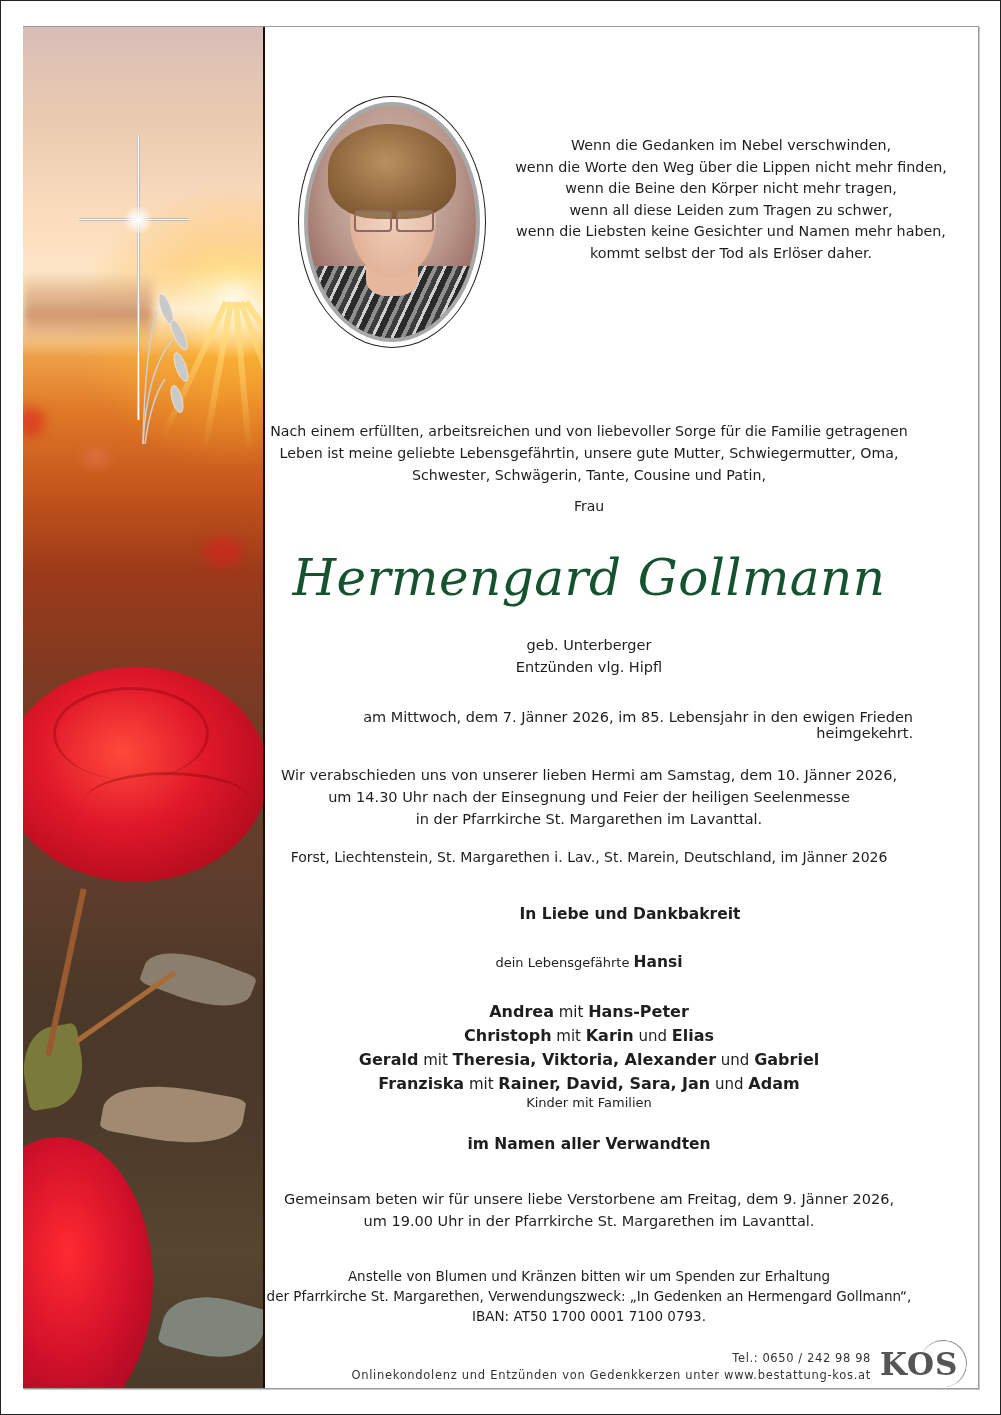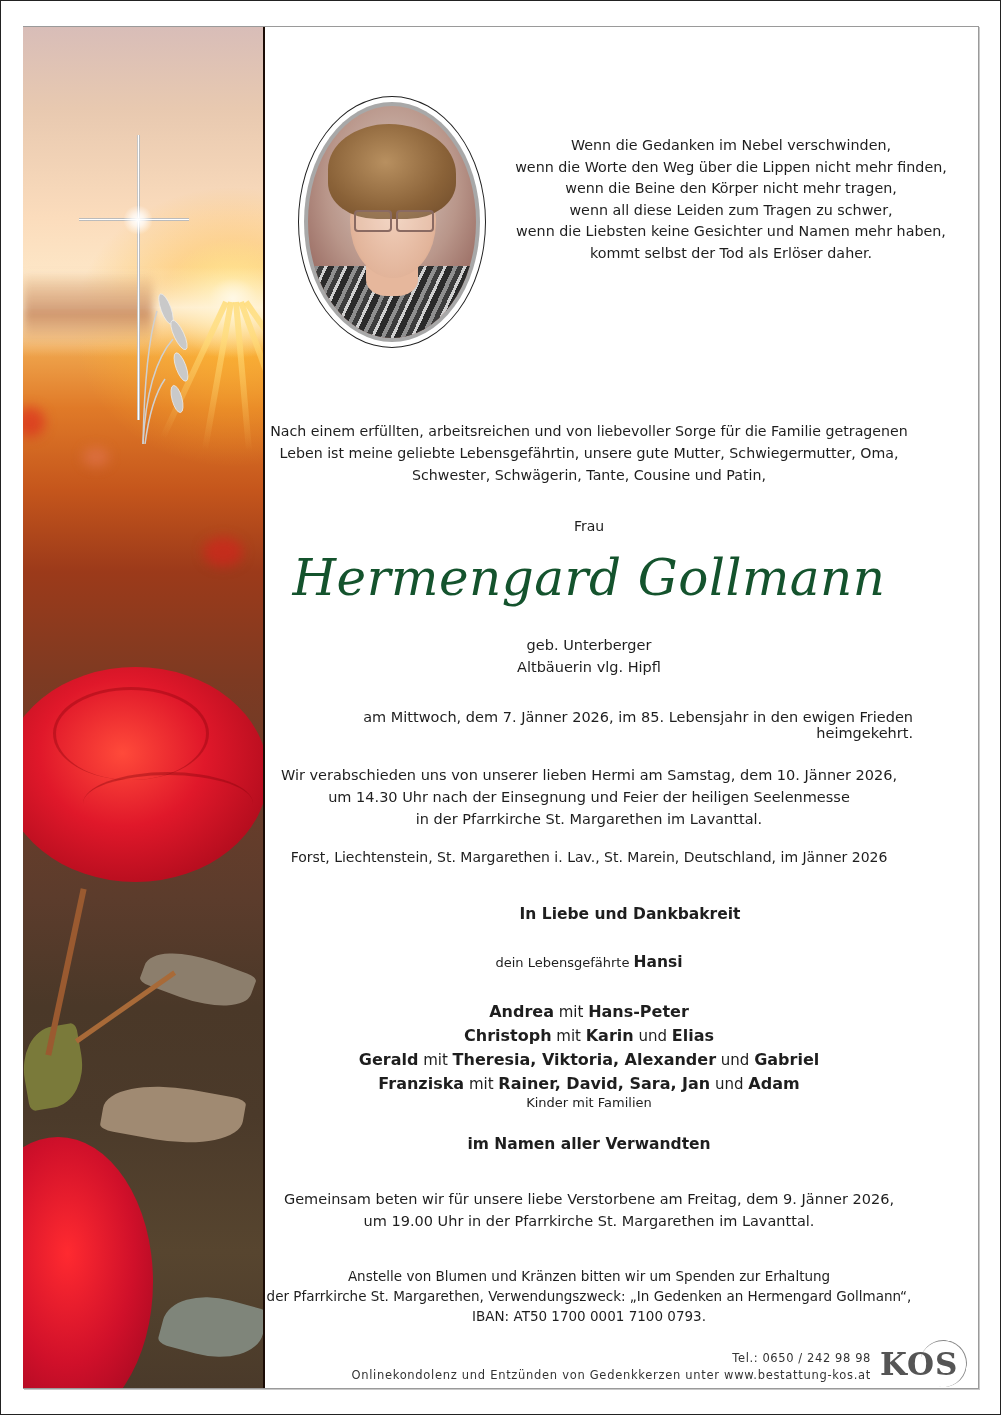--- a/index.html
+++ b/index.html
@@ -27,21 +27,21 @@
     background: radial-gradient(ellipse 120px 160px at 50% 35%, #d9cac2 0%, #b9968a 55%, #8c5a52 100%); }
   .hair { position:absolute; left:20px; top:18px; width:128px; height:95px; border-radius:50% 55% 40% 40%; background:radial-gradient(ellipse at 45% 40%, #b89060 0%, #8a6238 60%, #6d4a2a 100%); }
   .face { position:absolute; left:42px; top:60px; width:86px; height:112px; border-radius:48% 48% 50% 50%; background:radial-gradient(ellipse at 50% 40%, #f2d0bc 0%, #e2b49a 70%, #c99478 100%); }
   .glasses-l, .glasses-r { position:absolute; top:104px; width:34px; height:18px; border:2px solid #8a6a62; border-radius:4px; background:rgba(255,255,255,0.15); }
   .glasses-l { left:46px; } .glasses-r { left:88px; }
   .shirt { position:absolute; left:0; top:160px; width:168px; height:80px; background:repeating-linear-gradient(115deg, #2a2a2a 0 6px, #8f8f8f 6px 10px, #3c3c3c 10px 15px, #cfcfcf 15px 18px); }
   .neck { position:absolute; left:58px; top:150px; width:52px; height:40px; background:#e6b79c; border-radius:0 0 40% 40%; }
   .text { position:absolute; left:265px; width:648px; text-align:center; font-family:"DejaVu Sans", sans-serif; color:#1e1e1e; }
   .poem { top:135px; left:484px; width:494px; font-size:14.3px; line-height:21.5px; }
   .intro { top:420px; font-size:14.2px; line-height:22px; }
-  .frau { top:518px; font-size:14px; }
+  .frau { top:498px; font-size:14px; }
   .name { top:548px; font-family:"DejaVu Serif", serif; font-style:italic; font-size:50px; letter-spacing:0.5px; line-height:60px; color:#14532d; }
   .geb { top:634px; font-size:14.5px; line-height:22px; }
   .death { top:709px; font-size:14.5px;text-align:right; }
   .farewell { top:764px; font-size:14.5px; line-height:22px;text-align:center; }
   .places { top:849px; font-size:14px; }
   .love { top:905px; font-size:15.5px; font-weight:bold;padding-left:41px; }
   .partner { top:953px; font-size:13px; }
   .partner b { font-size:15.5px; }
   .children { top:1000px; font-size:16px; line-height:24px; }
   .children b { font-weight:bold; }
@@ -125,21 +125,21 @@
   <div>Nach einem erfüllten, arbeitsreichen und von liebevoller Sorge für die Familie getragenen</div>
   <div>Leben ist meine geliebte Lebensgefährtin, unsere gute Mutter, Schwiegermutter, Oma,</div>
   <div>Schwester, Schwägerin, Tante, Cousine und Patin,</div>
 </div>
 
 <div class="text frau">Frau</div>
 <div class="text name">Hermengard Gollmann</div>
 
 <div class="text geb">
   <div>geb. Unterberger</div>
-  <div>Altbäuerin vlg. Hipfl</div>
+  <div>Entzünden vlg. Hipfl</div>
 </div>
 
 <div class="text death">am Mittwoch, dem 7. Jänner 2026, im 85. Lebensjahr in den ewigen Frieden heimgekehrt.</div>
 
 <div class="text farewell">
   <div>Wir verabschieden uns von unserer lieben Hermi am Samstag, dem 10. Jänner 2026,</div>
   <div>um 14.30 Uhr nach der Einsegnung und Feier der heiligen Seelenmesse</div>
   <div>in der Pfarrkirche St. Margarethen im Lavanttal.</div>
 </div>
 

